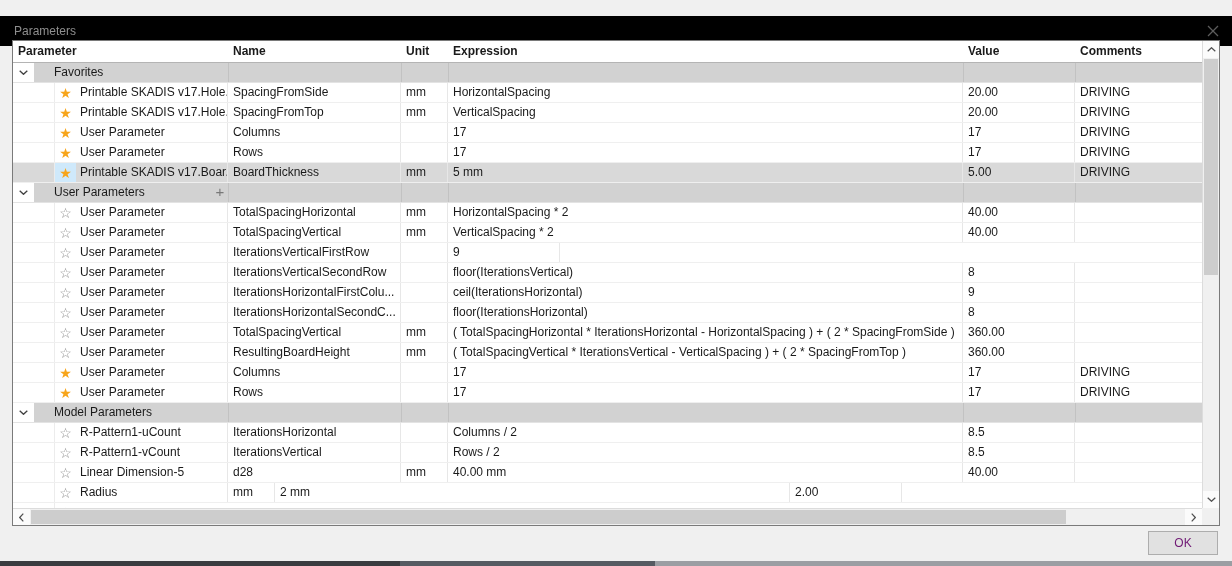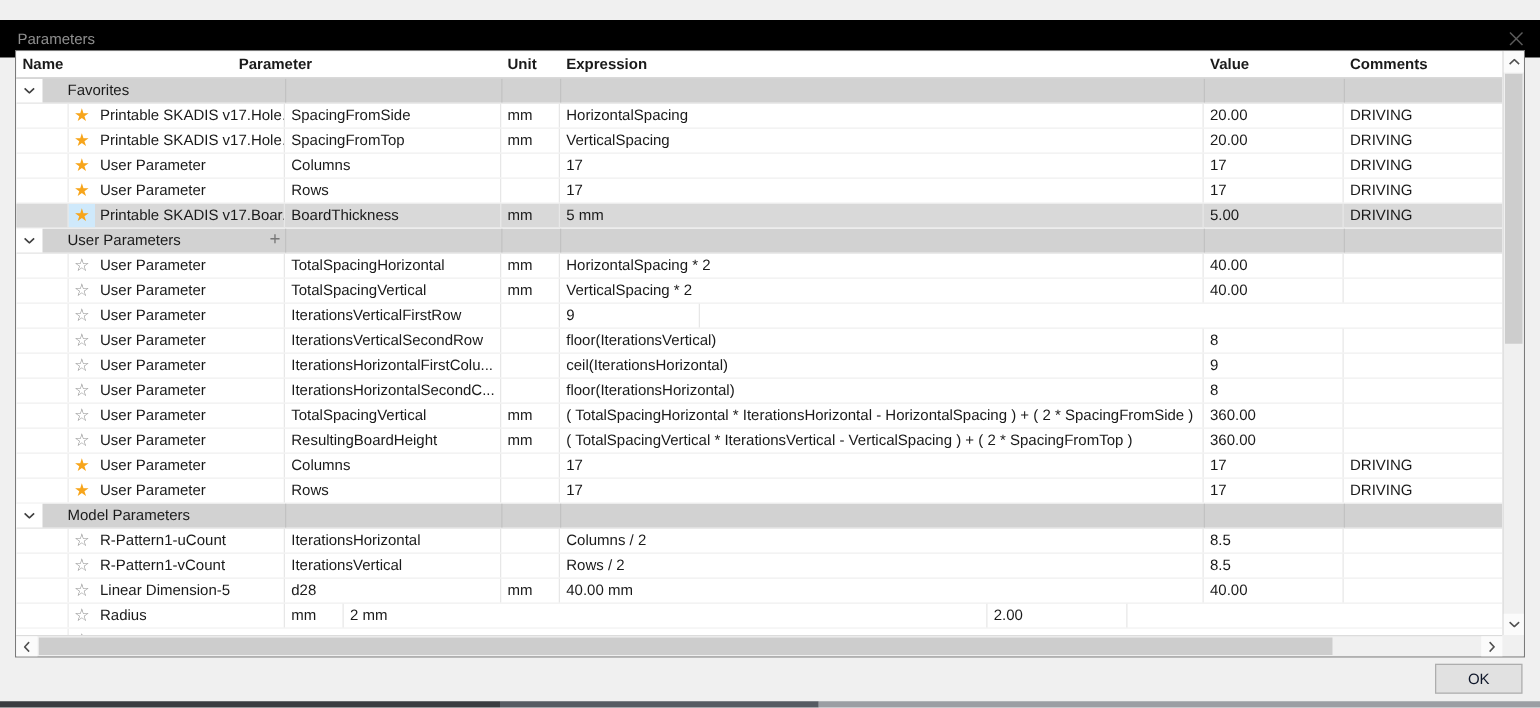--- a/index.html
+++ b/index.html
@@ -63,21 +63,21 @@
   .vscroll .up{top:0;}
   .vscroll .down{bottom:0;}
   .hscroll .sbtn{top:0;height:16px;width:17px;}
   .hscroll .left{left:0;}
   .hscroll .right{right:0;}
   .vthumb{position:absolute;left:1px;top:18px;width:14px;height:216px;background:#cdcdcd;cursor:pointer;}
   .hthumb{position:absolute;top:1px;left:18px;width:1035px;height:14px;background:#cdcdcd;cursor:pointer;}
   
   .ok-btn{position:absolute;left:1148px;top:531px;width:70px;height:24px;
     background:#e1e1e1;border:1px solid #adadad;box-sizing:border-box;
-    font-family:"Liberation Sans", sans-serif;font-size:12px;color:#0f172a;text-align:center;cursor:pointer;}
+    font-family:"Liberation Sans", sans-serif;font-size:12px;color:#701a75;text-align:center;cursor:pointer;}
   
   .bottom-strip{position:absolute;left:0;bottom:0;width:1232px;height:5px;display:flex;}
   .strip-a{width:400px;background:#3a3c40;}
   .strip-b{width:255px;background:#565b62;}
   .strip-c{flex:1;background:#9b9ea3;}
   svg{display:block;}
 </style>
 </head>
 <body>
 
@@ -86,22 +86,22 @@
   <span class="close-btn">
     <svg width="12" height="12" viewBox="0 0 12 12">
       <line x1="1" y1="1" x2="11" y2="11" stroke="#5c5c5c" stroke-width="1.2"></line>
       <line x1="11" y1="1" x2="1" y2="11" stroke="#5c5c5c" stroke-width="1.2"></line>
     </svg>
   </span>
 </div>
 
 <div class="ptable">
   <div class="thead" id="thead">
+      <div class="hcell col-0">Parameter</div>
       <div class="hcell col-1">Name</div>
-      <div class="hcell col-0">Parameter</div>
       <div class="hcell col-2">Unit</div>
       <div class="hcell col-3">Expression</div>
       <div class="hcell col-4">Value</div>
       <div class="hcell col-5">Comments</div>
     </div>
   <div class="rows" id="rows">
       <div class="row group-row">
         <div class="chev-cell">
           <svg width="9" height="5" viewBox="0 0 9 5">
             <polyline points="0.7,0.7 4.5,4.3 8.3,0.7" fill="none" stroke="#404040" stroke-width="1.3"></polyline>

